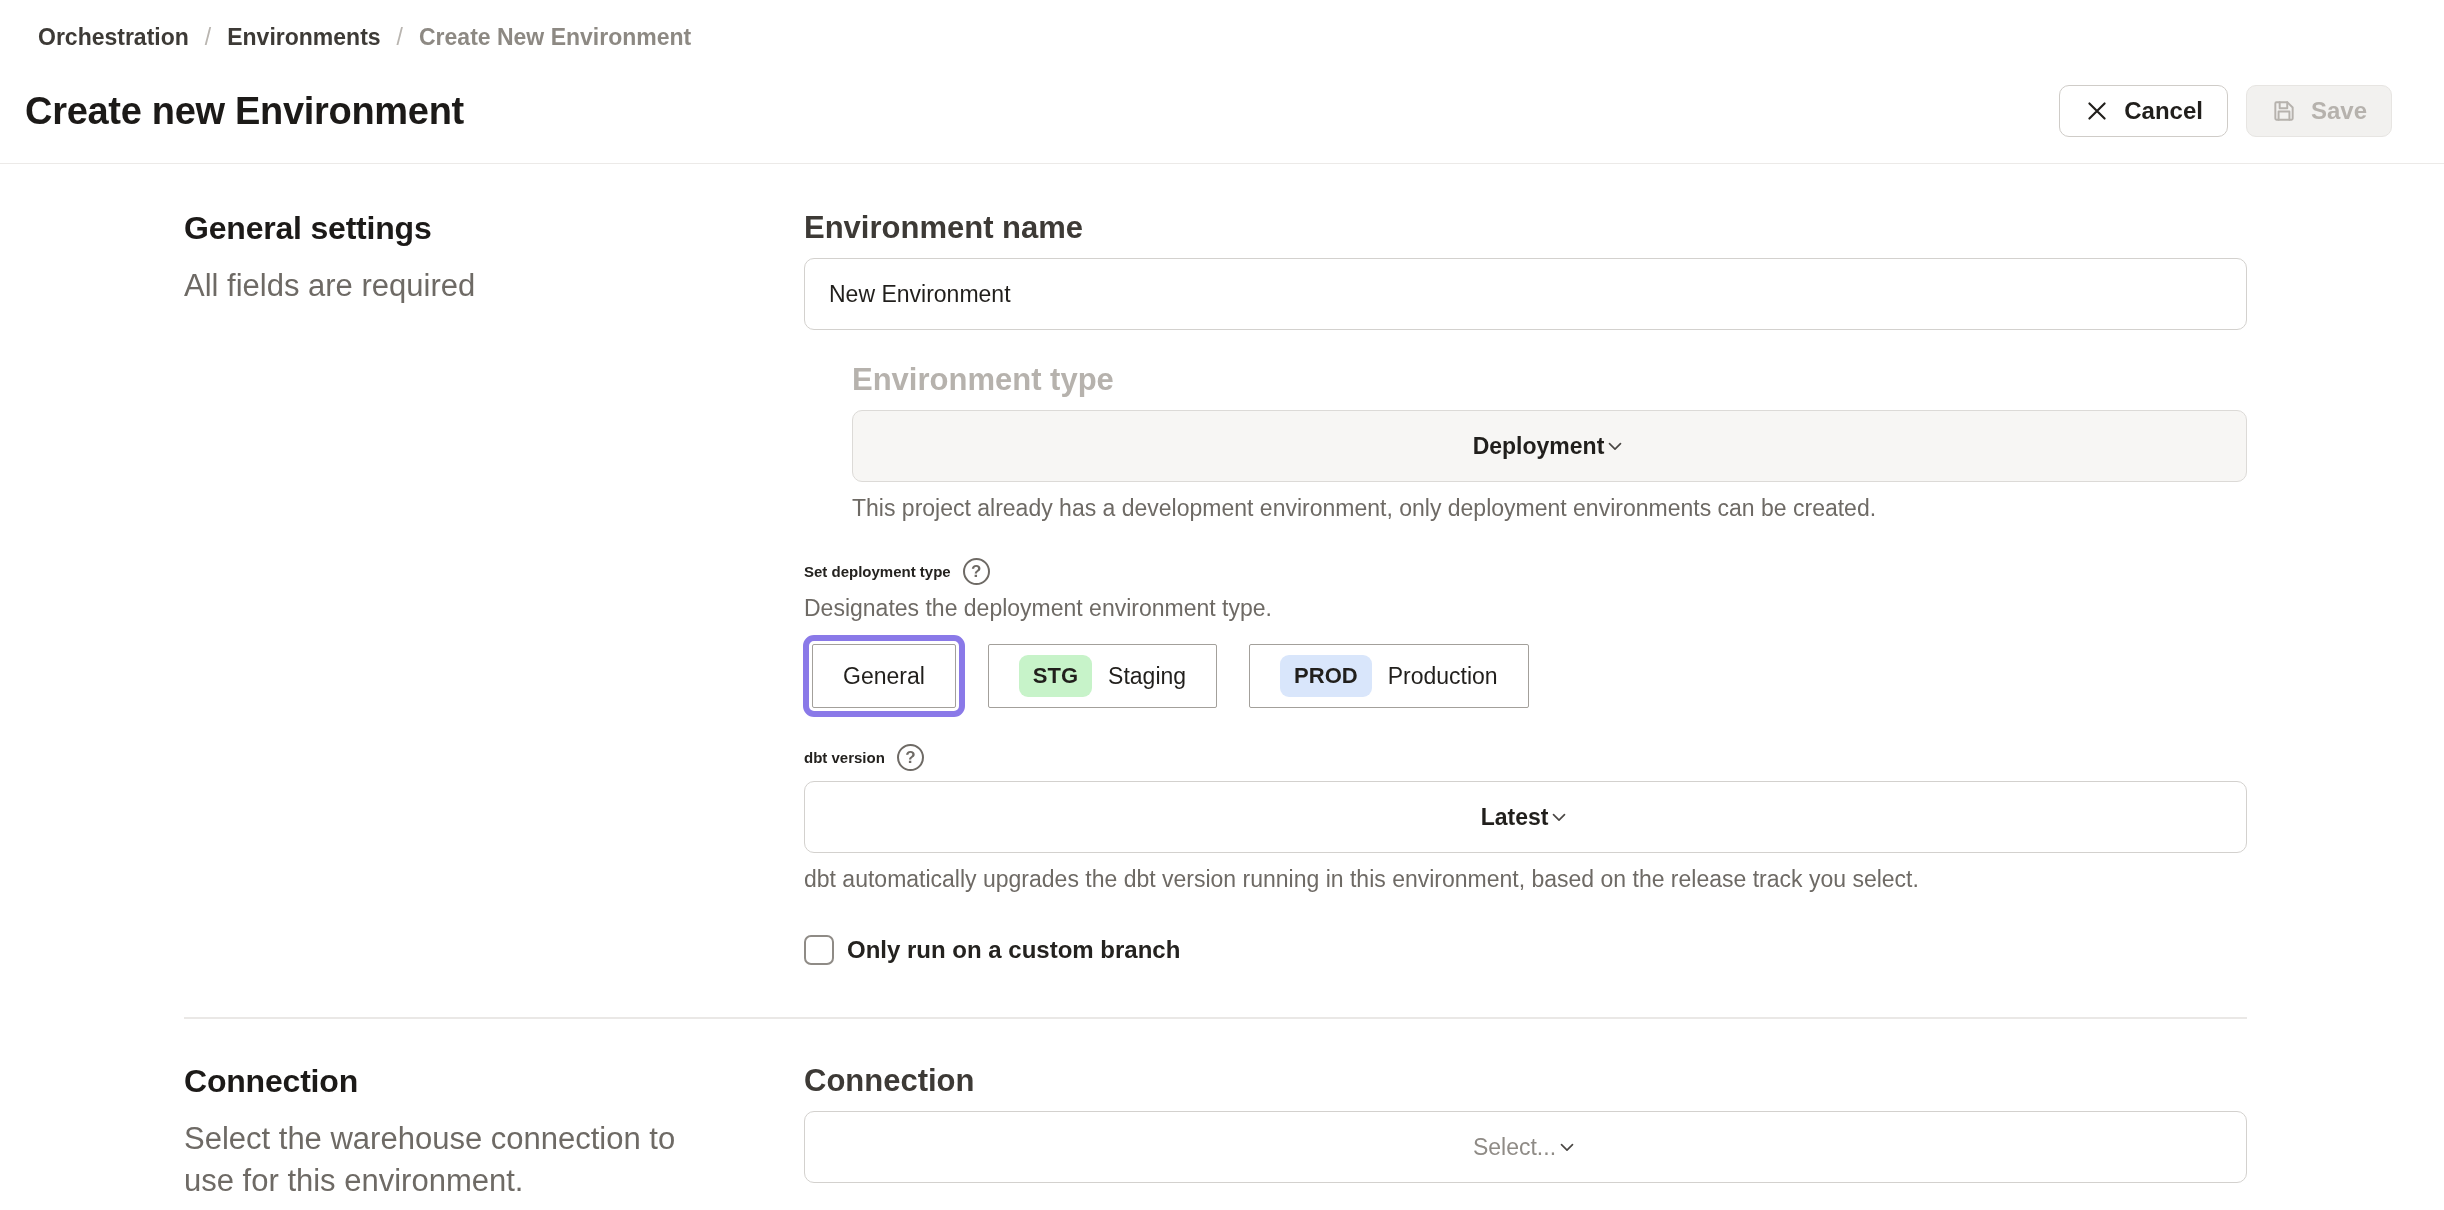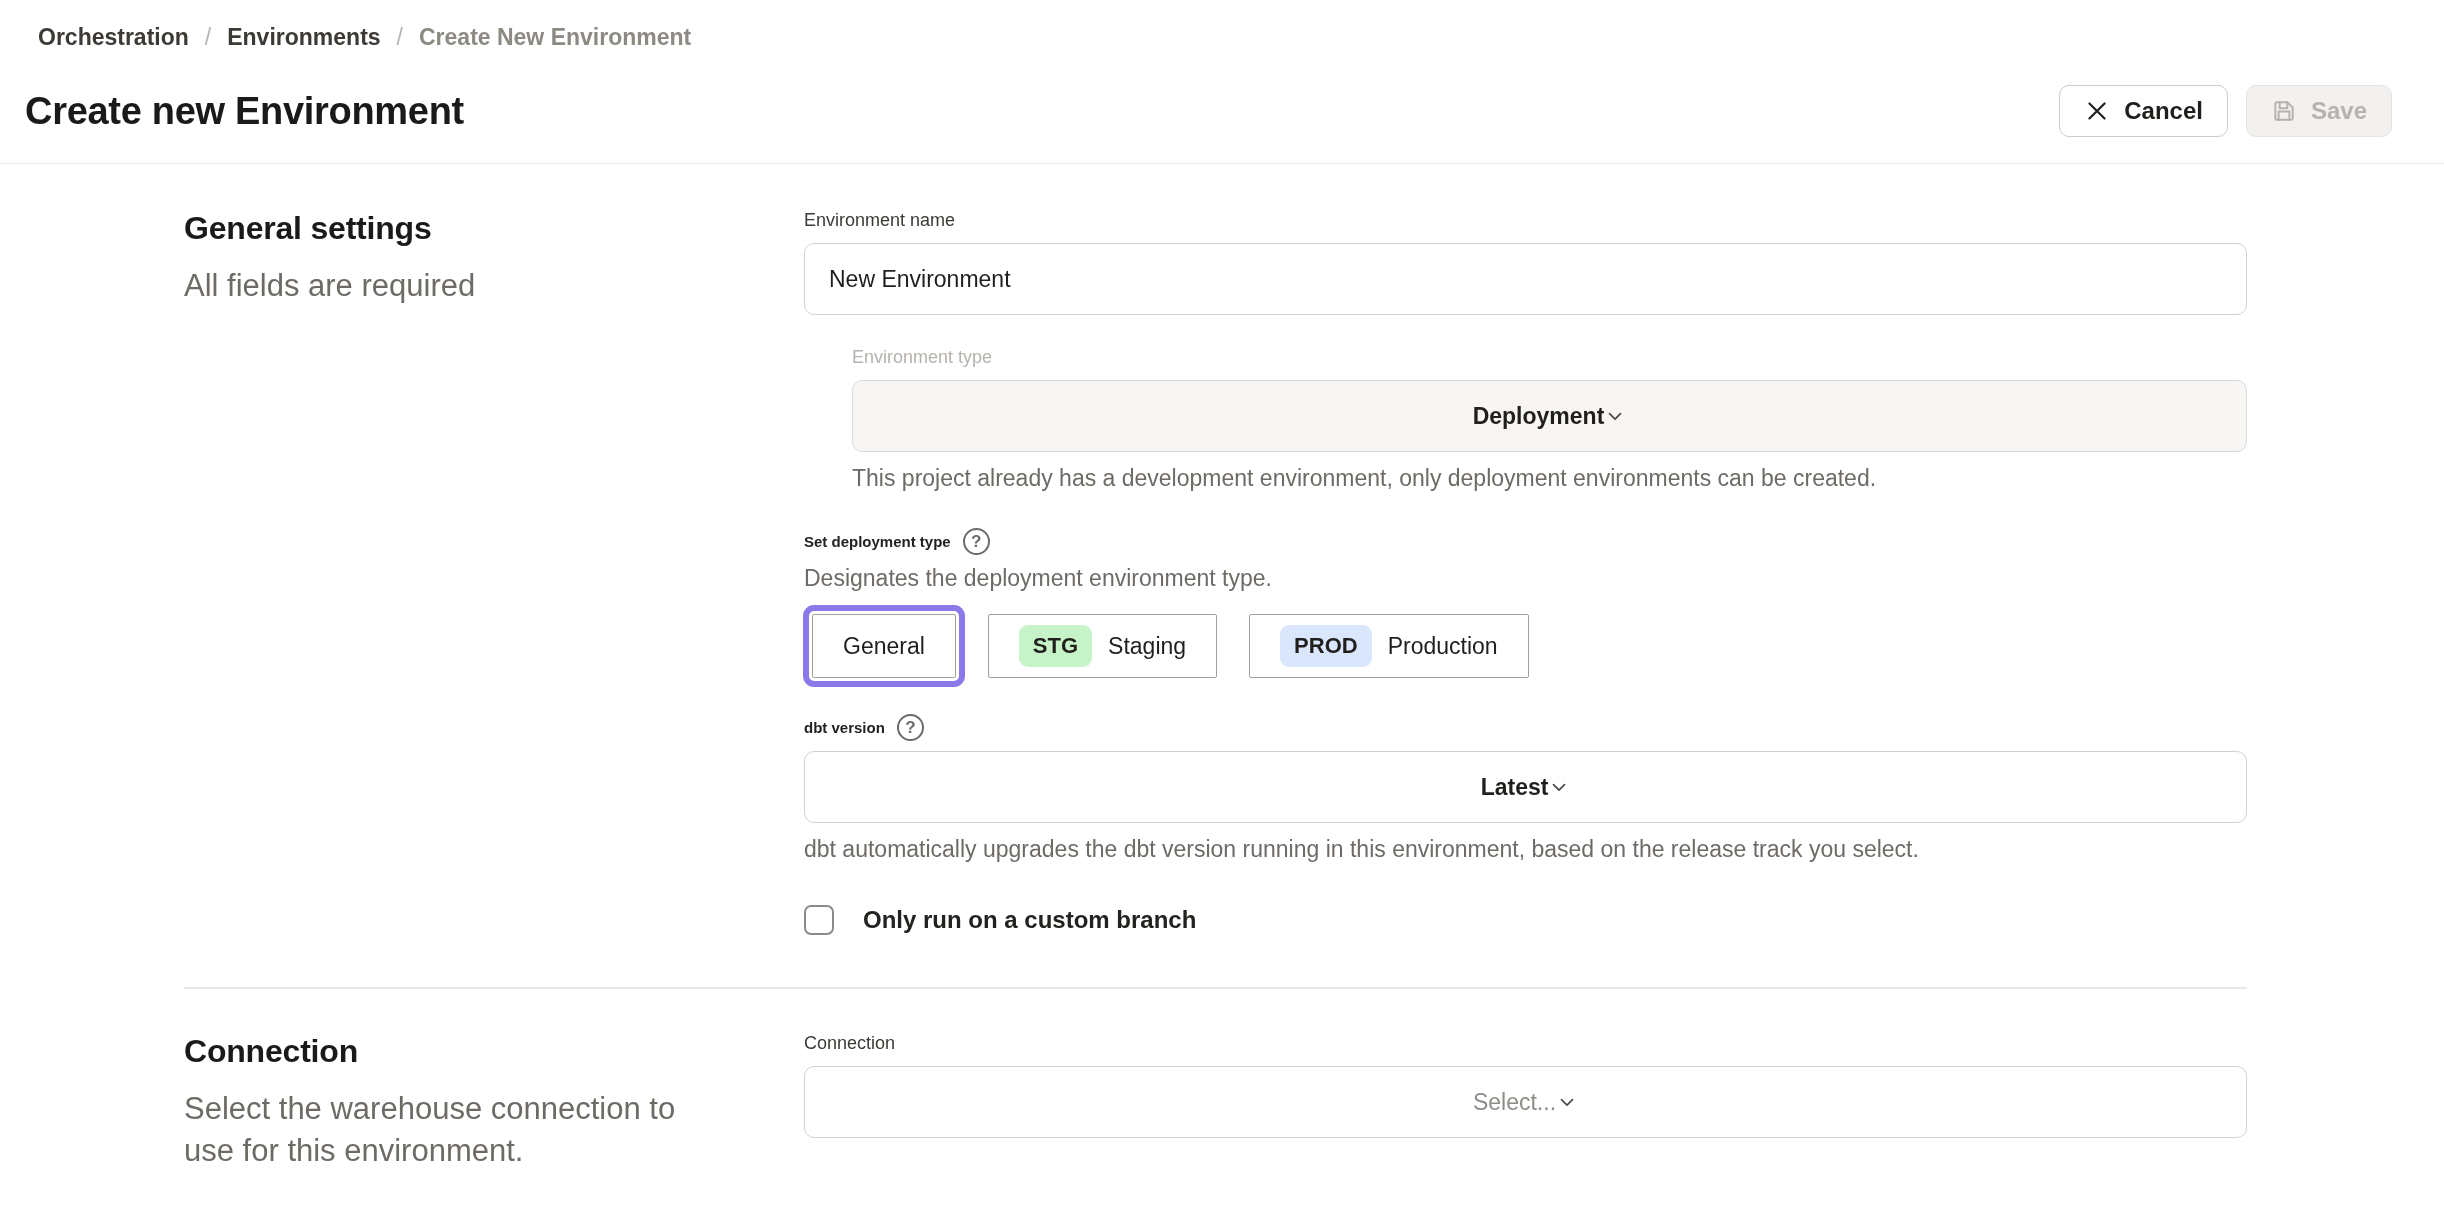--- a/index.html
+++ b/index.html
@@ -24,21 +24,21 @@
   
   main { margin-left: 184px; width: 2063px; padding-top: 46px; }
   .form-section { display: flex; }
   .section-left { width: 620px; flex: 0 0 620px; padding-right: 60px; }
   .section-right { flex: 1; }
   .section-heading { font-size: 32px; font-weight: 700; color: #1c1a18; letter-spacing: -0.2px; }
   .section-sub { margin-top: 18px; font-size: 31px; color: #6e6a65; line-height: 1.35; }
   .section-divider { border: none; border-top: 2px solid #eae8e6; margin: 52px 0 44px 0; }
 
   
-  .field-label { display: block; font-size: 18px; font-weight: 400; color: #3d3a36; margin-bottom: 12px; }
+  .field-label { display: block; font-size: 31px; font-weight: 700; color: #3d3a36; margin-bottom: 12px; }
   .field-label.disabled { color: #b6b2ad; }
   .label-row { display: flex; align-items: center; margin-bottom: 10px; }
   .label-bold { font-size: 15px; font-weight: 700; color: #24221f; }
   .help-icon { display: inline-flex; align-items: center; justify-content: center; width: 27px; height: 27px; margin-left: 12px; border: 2px solid #6e6a65; border-radius: 50%; color: #6e6a65; font-size: 17px; font-weight: 700; cursor: pointer; }
   .text-input { width: 100%; height: 72px; border: 1px solid #d3d1ce; border-radius: 10px; padding: 0 24px; font-size: 23px; font-family: inherit; color: #211f1c; background: #fff; outline: none; }
   .select { display: flex; align-items: center; justify-content: center; height: 72px; border: 1px solid #d3d1ce; border-radius: 10px; padding: 0 24px; background: #fff; cursor: pointer; }
   .select-value { font-size: 23px; font-weight: 600; color: #211f1c; }
   .select.disabled { background: #f7f6f4; border-color: #dcdad7; cursor: default; }
   .select .placeholder-text { color: #8f8b86; font-weight: 400; }
   .helper-text { margin-top: 13px; font-size: 23px; color: #6e6a65; }
@@ -49,21 +49,21 @@
   .type-btn-row { display: flex; gap: 32px; margin-top: 22px; padding-left: 8px; }
   .type-btn { display: inline-flex; align-items: center; gap: 16px; height: 64px; padding: 0 30px; background: #fff; border: 1px solid #a3a09b; border-radius: 2px; font-size: 23px; font-family: inherit; color: #211f1c; cursor: pointer; }
   .type-btn.selected { outline: 6px solid #8a79e8; outline-offset: 3px; }
   .type-badge { display: inline-flex; align-items: center; height: 42px; padding: 0 14px; border-radius: 9px; font-size: 22px; font-weight: 600; color: #211f1c; }
   .badge-stg { background: #c7f3c9; }
   .badge-prod { background: #d9e6fb; }
 
   
   .checkbox-row { display: flex; align-items: center; margin-top: 42px; }
   .checkbox-box { width: 30px; height: 30px; border: 2px solid #8f8b86; border-radius: 7px; background: #fff; cursor: pointer; flex: 0 0 auto; }
-  .checkbox-label { margin-left: 29px; font-size: 24px; font-weight: 700; color: #24221f; cursor: pointer; }
+  .checkbox-label { margin-left: 13px; font-size: 24px; font-weight: 700; color: #24221f; cursor: pointer; }
 
   .chev { flex: 0 0 auto; }
 </style>
 </head>
 <body>
 
 <header class="topbar">
   <nav class="breadcrumb">
     <span class="crumb-link">Orchestration</span>
     <span class="crumb-sep">/</span>

